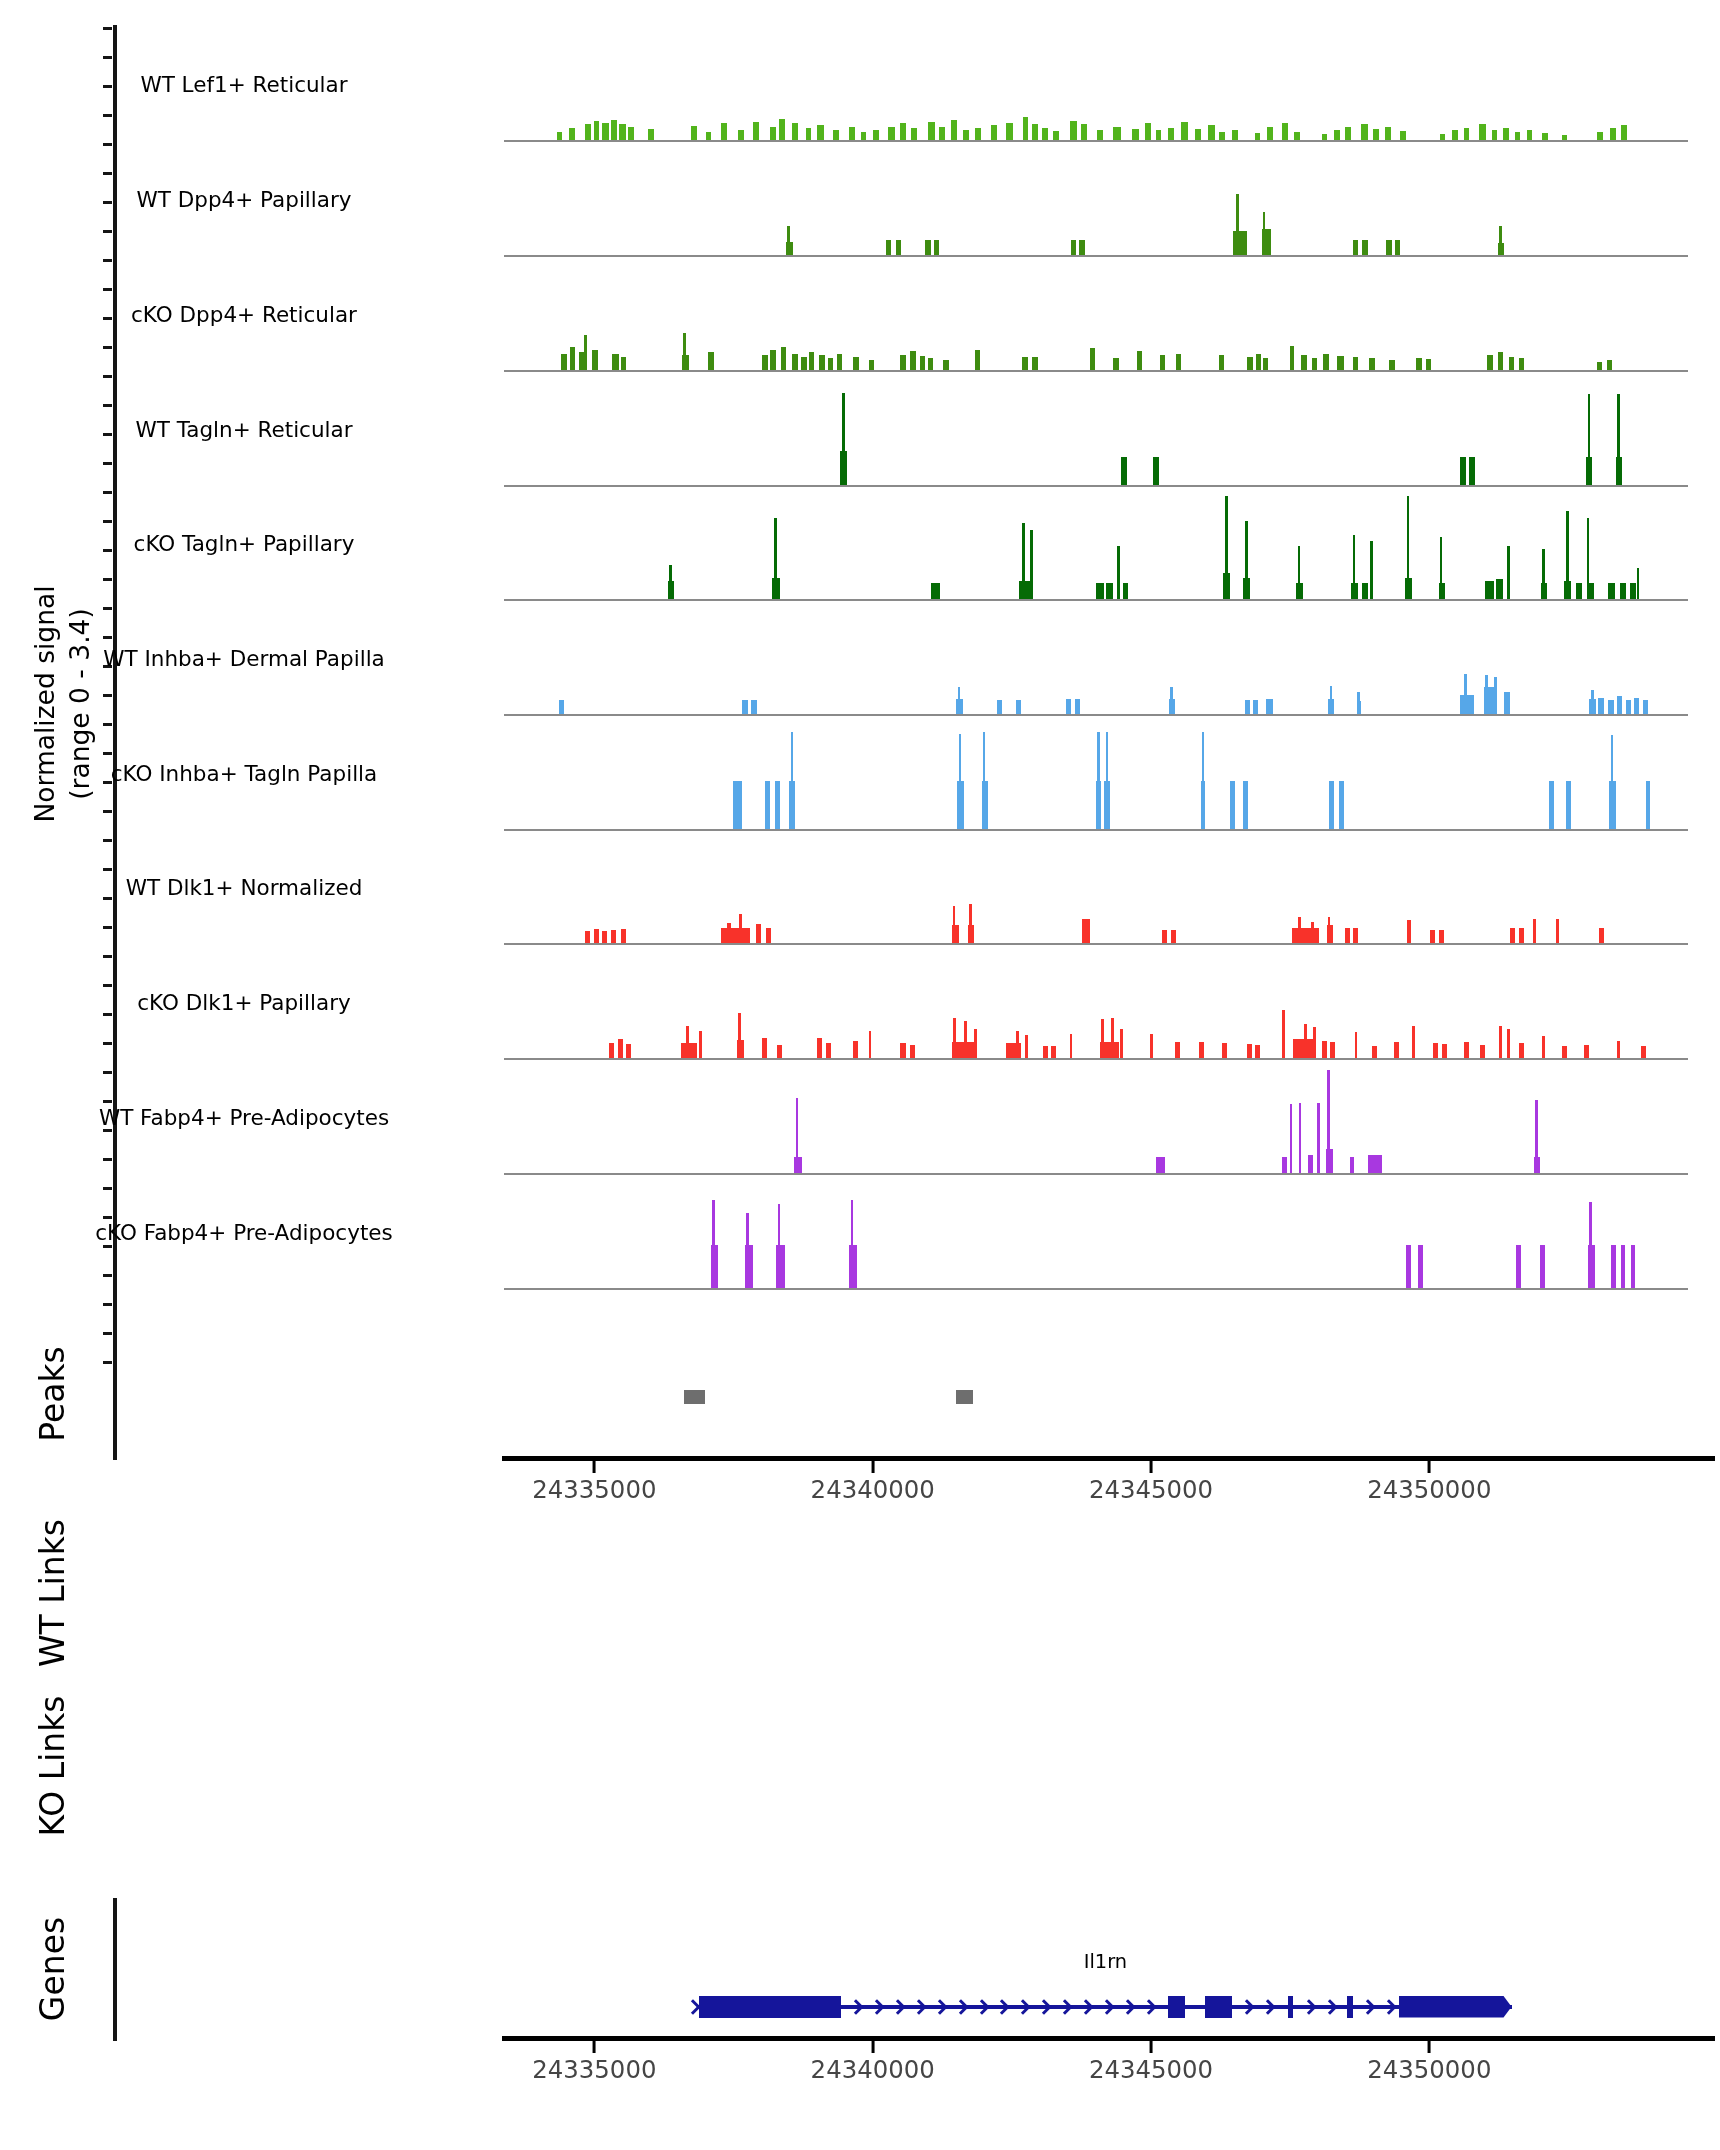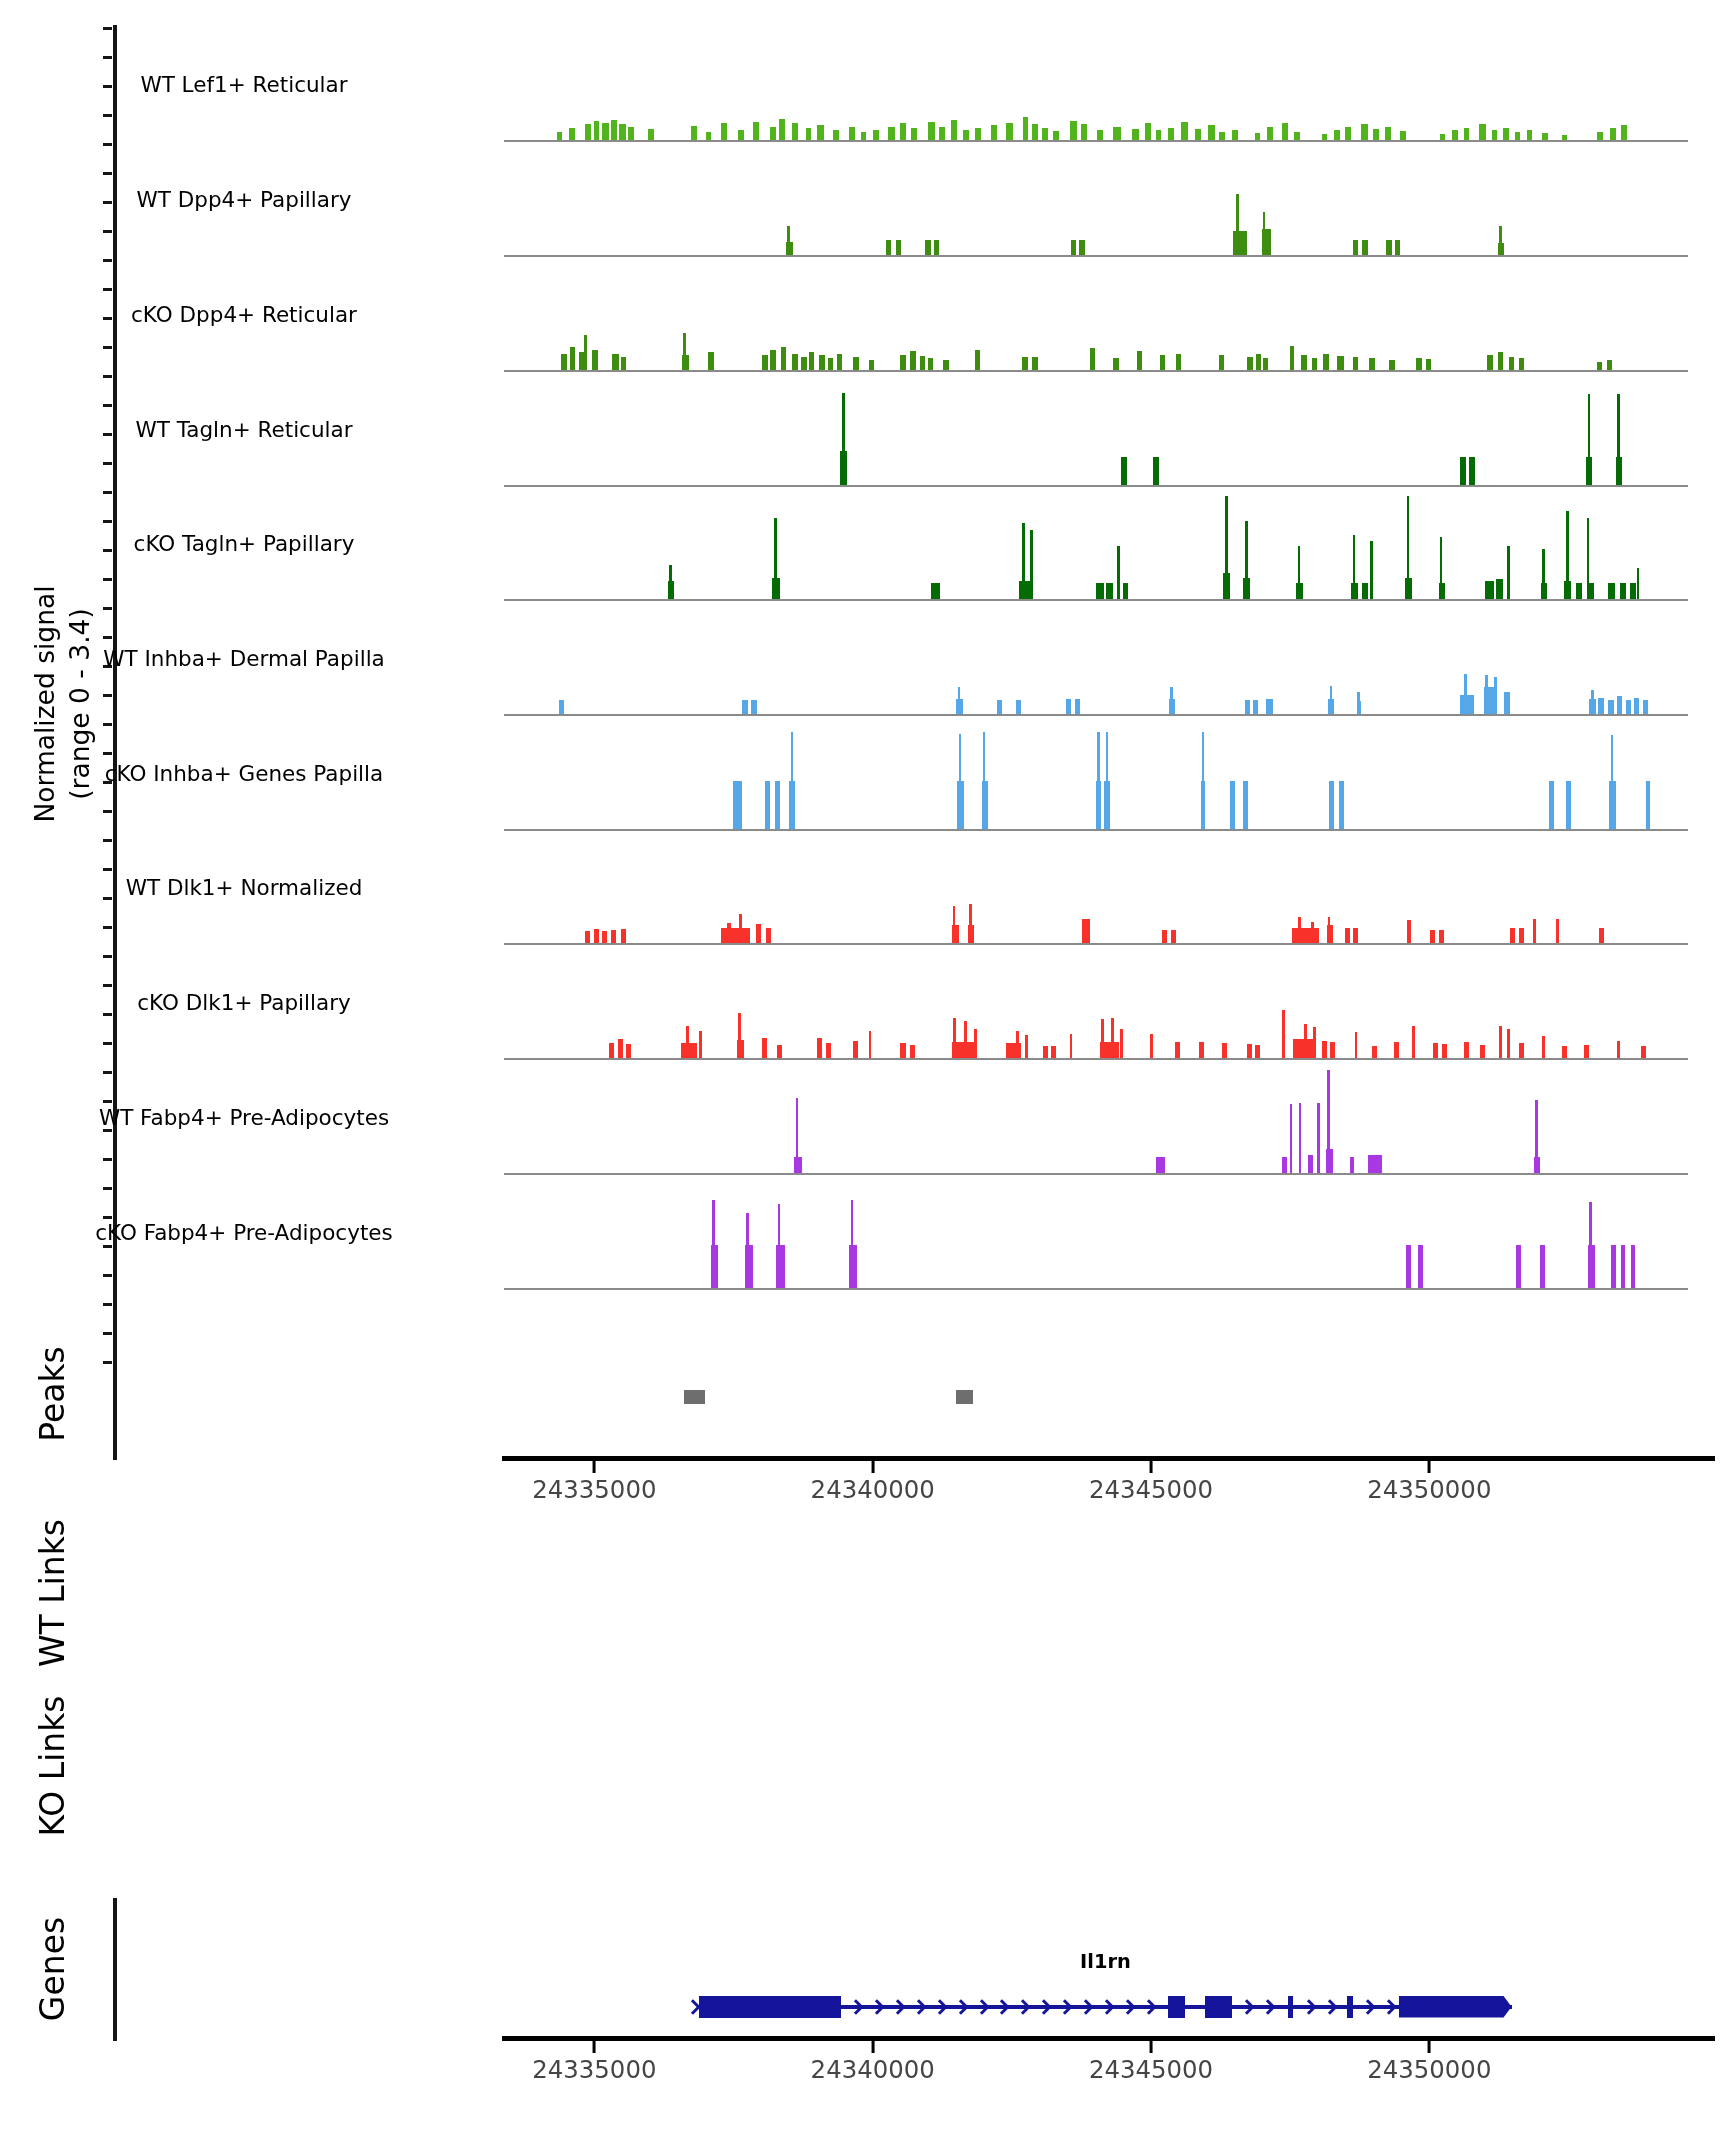--- a/index.html
+++ b/index.html
@@ -314,21 +314,21 @@
           <div class="bar" style="left: 92.4307%; width: 0.470146%; height: 17.4px; background: rgb(86, 167, 232);"></div>
           <div class="bar" style="left: 93.2769%; width: 0.470146%; height: 15px; background: rgb(86, 167, 232);"></div>
           <div class="bar" style="left: 93.9821%; width: 0.423131%; height: 19px; background: rgb(86, 167, 232);"></div>
           <div class="bar" style="left: 94.7344%; width: 0.423131%; height: 15px; background: rgb(86, 167, 232);"></div>
           <div class="bar" style="left: 95.4396%; width: 0.423131%; height: 17.4px; background: rgb(86, 167, 232);"></div>
           <div class="bar" style="left: 96.1918%; width: 0.423131%; height: 15px; background: rgb(86, 167, 232);"></div>
         </div>
     <div class="baseline"></div>
   </div>
       <div class="track-row" style="top: 715px;">
-    <div class="track-label">cKO Inhba+ Genes Papilla</div>
+    <div class="track-label">cKO Inhba+ Tagln Papilla</div>
     <div class="signal">
           <div class="bar" style="left: 19.37%; width: 0.752233%; height: 49px; background: rgb(86, 167, 232);"></div>
           <div class="bar" style="left: 22.0028%; width: 0.423131%; height: 49px; background: rgb(86, 167, 232);"></div>
           <div class="bar" style="left: 22.8491%; width: 0.423131%; height: 49px; background: rgb(86, 167, 232);"></div>
           <div class="bar" style="left: 24.0715%; width: 0.51716%; height: 49px; background: rgb(86, 167, 232);"></div>
           <div class="bar" style="left: 24.2125%; width: 0.188058%; height: 98px; background: rgb(86, 167, 232);"></div>
           <div class="bar" style="left: 38.2699%; width: 0.611189%; height: 49px; background: rgb(86, 167, 232);"></div>
           <div class="bar" style="left: 38.4109%; width: 0.188058%; height: 96px; background: rgb(86, 167, 232);"></div>
           <div class="bar" style="left: 40.3385%; width: 0.51716%; height: 49px; background: rgb(86, 167, 232);"></div>
           <div class="bar" style="left: 40.4795%; width: 0.188058%; height: 98px; background: rgb(86, 167, 232);"></div>
@@ -512,21 +512,21 @@
         <span class="tick-label" style="left: 54.6309%;">24345000</span>
         <span class="tick" style="left: 78.1382%;"></span>
         <span class="tick-label" style="left: 78.1382%;">24350000</span>
       </div>
   </div>
 
   <div class="links-row" style="top:1520px;height:165px;"></div>
   <div class="links-row" style="top:1706px;height:165px;"></div>
 
   <div class="genes-plot">
-    <div class="gene-name" style="left: 50.7992%; font-weight: bold;">Il1rn</div>
+    <div class="gene-name" style="left: 50.7992%;">Il1rn</div>
   <div class="gene-line" style="left: 16.5021%; width: 68.5943%; background: rgb(21, 21, 155);"></div>
       <span class="chev" style="left: 15.9379%; border-top: 3.6px solid rgb(21, 21, 155); border-right: 3.6px solid rgb(21, 21, 155);"></span>
       <div class="exon" style="left: 16.5021%; width: 11.9417%; background: rgb(21, 21, 155);"></div>
       <span class="chev" style="left: 29.7602%; border-top: 3.6px solid rgb(21, 21, 155); border-right: 3.6px solid rgb(21, 21, 155);"></span>
       <span class="chev" style="left: 31.5233%; border-top: 3.6px solid rgb(21, 21, 155); border-right: 3.6px solid rgb(21, 21, 155);"></span>
       <span class="chev" style="left: 33.2863%; border-top: 3.6px solid rgb(21, 21, 155); border-right: 3.6px solid rgb(21, 21, 155);"></span>
       <span class="chev" style="left: 35.0494%; border-top: 3.6px solid rgb(21, 21, 155); border-right: 3.6px solid rgb(21, 21, 155);"></span>
       <span class="chev" style="left: 36.8124%; border-top: 3.6px solid rgb(21, 21, 155); border-right: 3.6px solid rgb(21, 21, 155);"></span>
       <span class="chev" style="left: 38.5755%; border-top: 3.6px solid rgb(21, 21, 155); border-right: 3.6px solid rgb(21, 21, 155);"></span>
       <span class="chev" style="left: 40.3385%; border-top: 3.6px solid rgb(21, 21, 155); border-right: 3.6px solid rgb(21, 21, 155);"></span>

